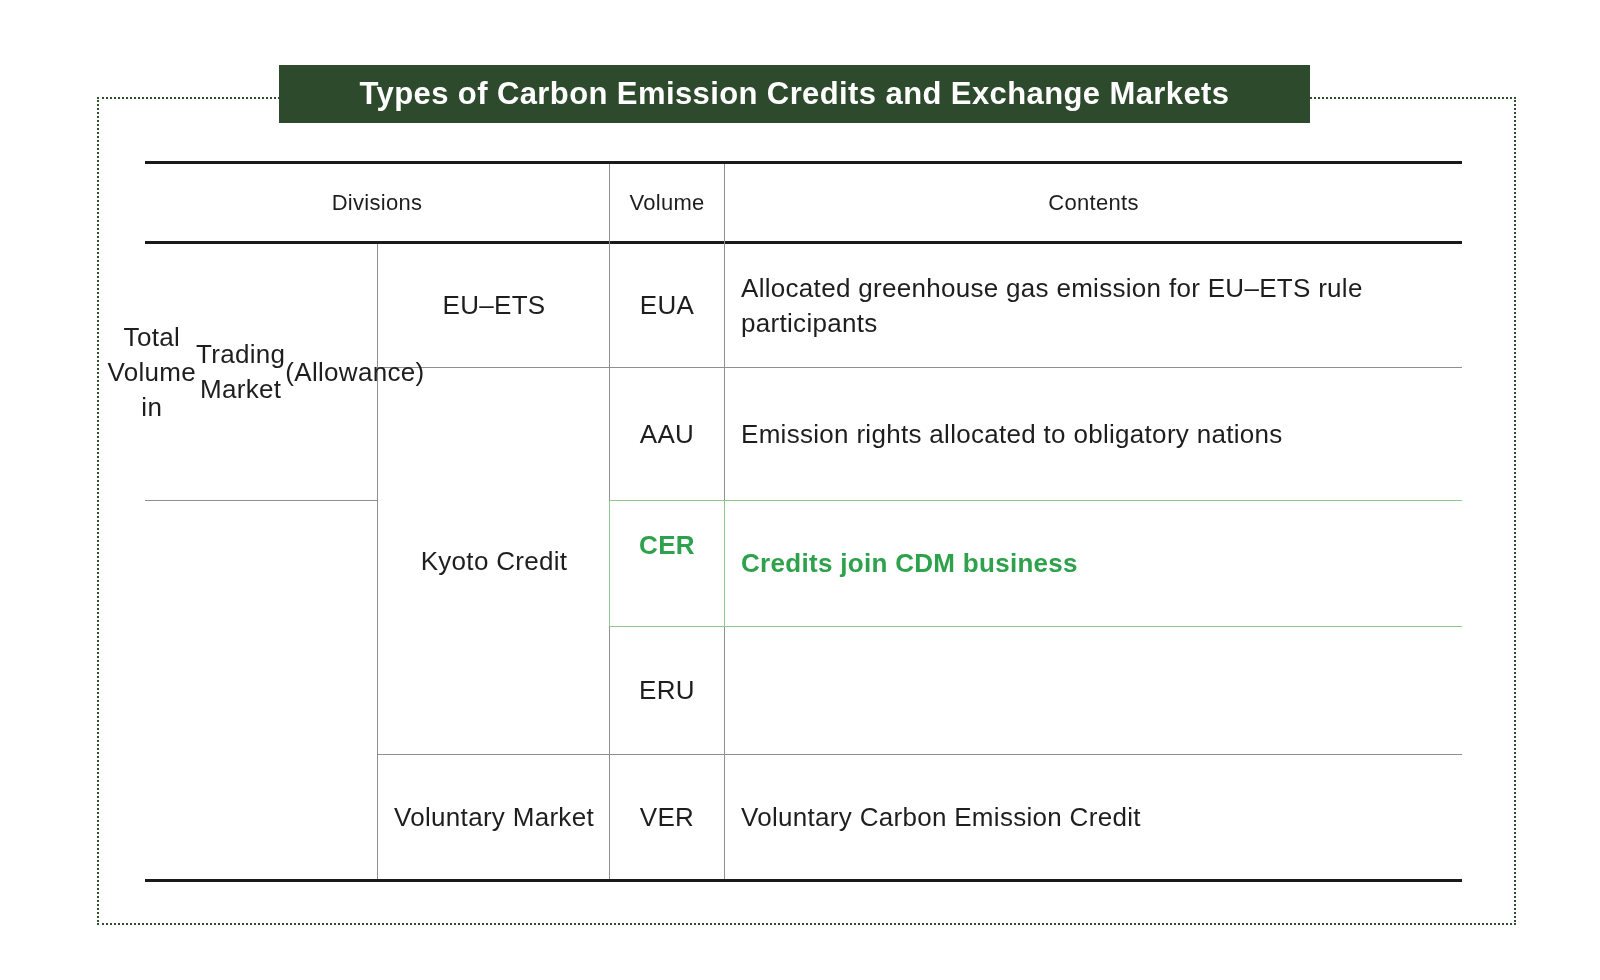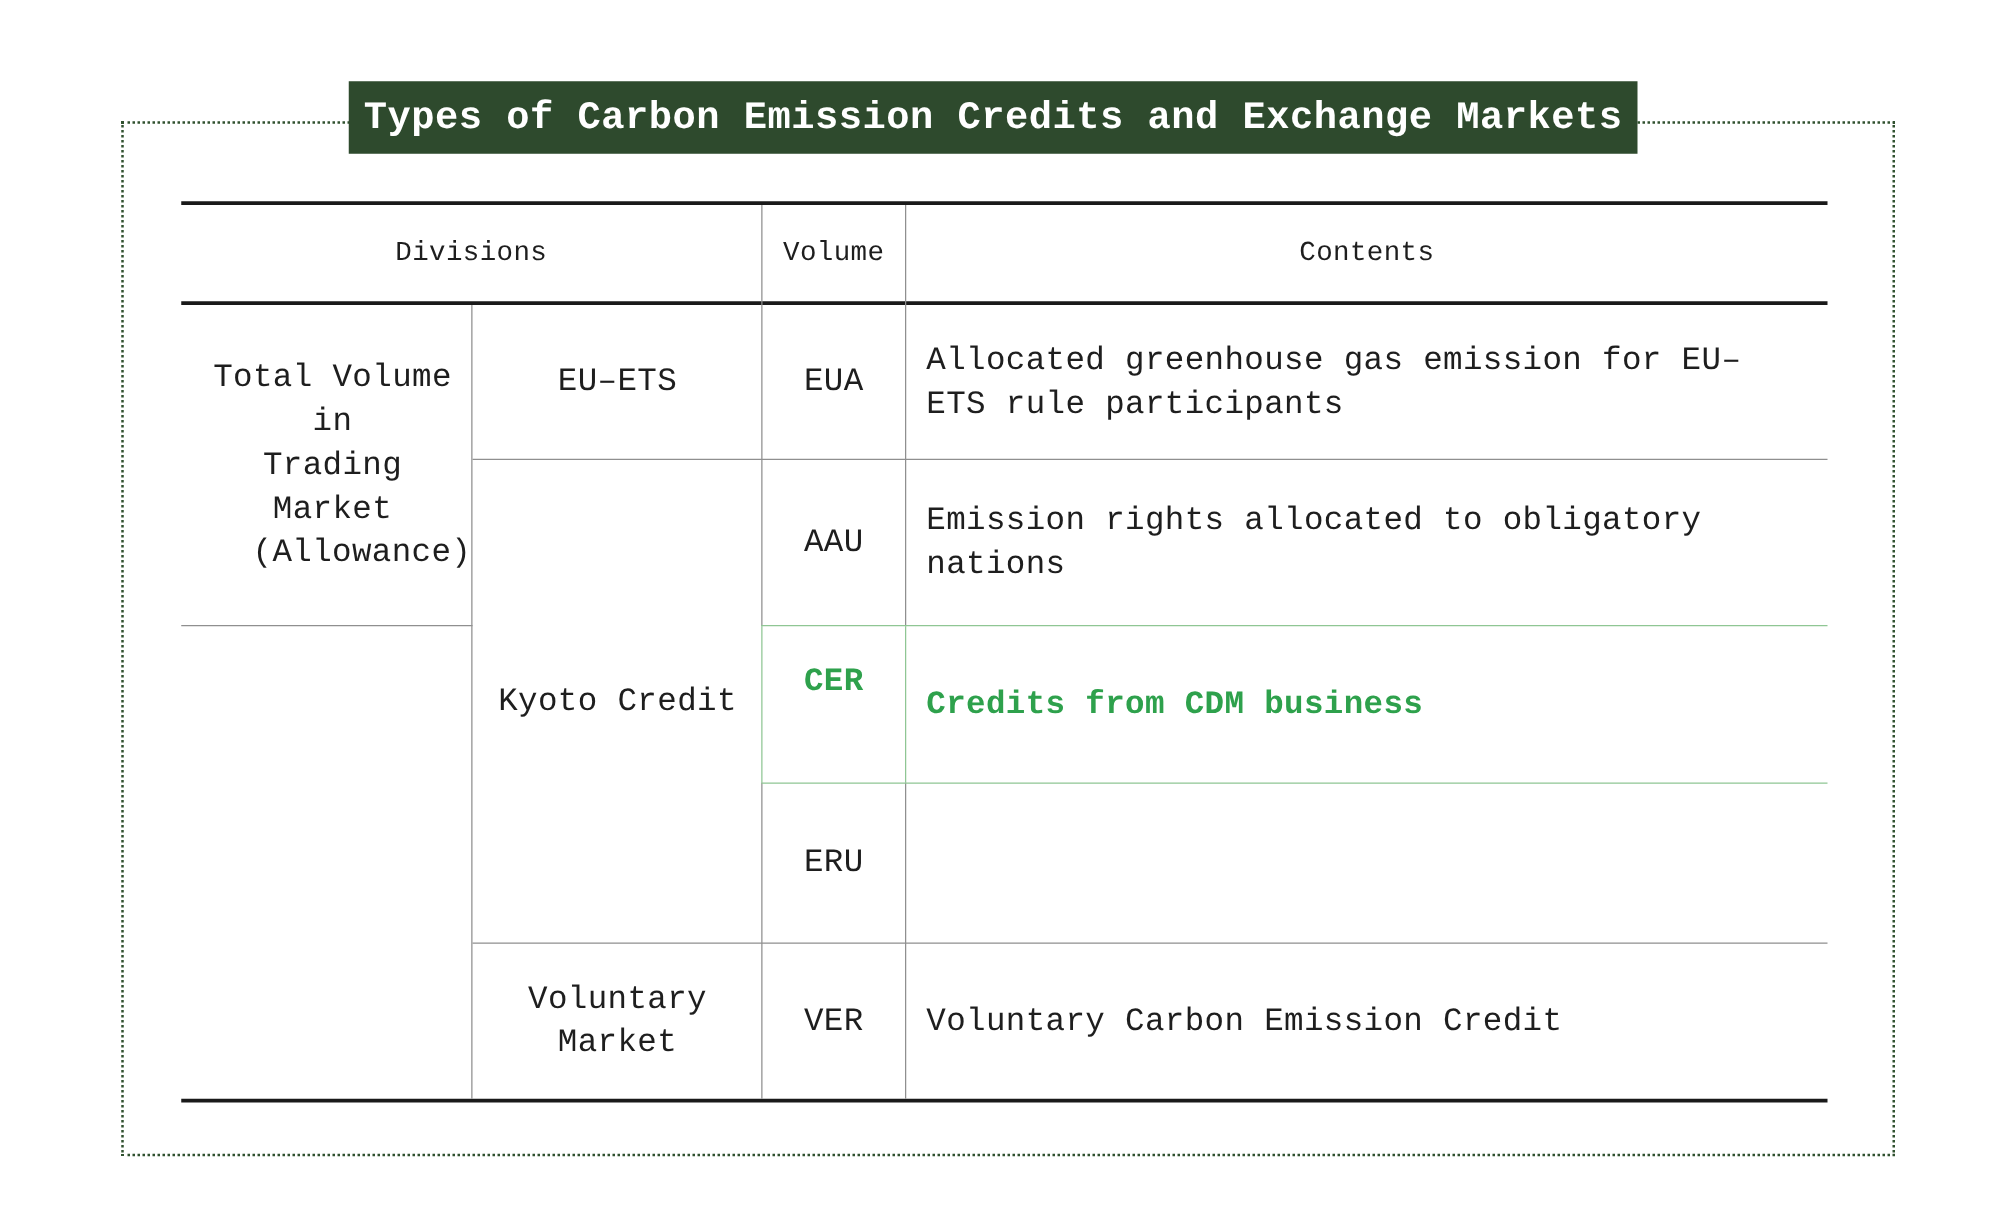--- a/index.html
+++ b/index.html
@@ -8,21 +8,21 @@
     --dotted-border:#30512f;
     --highlight-text:#2ea14c;
     --highlight-line:#8fc694;
     --grid-line:#8f8f8f;
     --heavy-rule:#1a1a1a;
     --body-text:#1e1e1e;
   }
   html,body{margin:0;padding:0;background:#ffffff;}
   .canvas{
     position:relative;width:1600px;height:980px;background:#ffffff;overflow:hidden;
-    font-family:Liberation Mono, monospace;color:var(--body-text);
+    font-family:Liberation Sans, sans-serif;color:var(--body-text);
   }
   .dotted-frame{
     position:absolute;left:97px;top:97px;width:1419px;height:828px;
     border:2px dotted var(--dotted-border);box-sizing:border-box;
   }
   .title-bar{
     position:absolute;left:279px;top:65px;width:1031px;height:58px;
     background:var(--title-bar-bg);display:flex;align-items:center;justify-content:center;z-index:3;
   }
   .title-bar span{
@@ -35,21 +35,21 @@
   .thick{height:3px;background:var(--heavy-rule);}
   .greenln{background:var(--highlight-line);}
   
   .cell{
     position:absolute;display:flex;align-items:center;justify-content:center;
     text-align:center;font-size:26px;letter-spacing:0.3px;line-height:35px;z-index:2;
   }
   .cell.hd{font-size:22px;}
   .cell.left{justify-content:flex-start;text-align:left;}
   .cell.green{color:var(--highlight-text);font-weight:700;}
-  .stack{display:flex;flex-direction:column;align-items:flex-end;margin-left:10px;}
+  .stack{display:flex;flex-direction:row;align-items:center;margin-left:10px;}
 </style>
 </head>
 <body>
 
 <div class="canvas">
 
   <div class="dotted-frame"></div>
 
   <div class="title-bar">
     <span>Types of Carbon Emission Credits and Exchange Markets</span>
@@ -90,16 +90,16 @@
   <div class="cell" style="left:379px;top:368px;width:230px;height:386px">Kyoto Credit</div>
 
   <div class="cell" style="left:610px;top:244px;width:114px;height:123px">EUA</div>
   <div class="cell" style="left:610px;top:368px;width:114px;height:132px">AAU</div>
   <div class="cell green" style="left:610px;top:483px;width:114px;height:125px">CER</div>
   <div class="cell" style="left:610px;top:627px;width:114px;height:127px">ERU</div>
   <div class="cell" style="left:610px;top:755px;width:114px;height:124px">VER</div>
 
   <div class="cell left" style="left:741px;top:244px;width:680px;height:123px">Allocated greenhouse gas emission for EU–ETS rule participants</div>
   <div class="cell left" style="left:741px;top:368px;width:680px;height:132px">Emission rights allocated to obligatory nations</div>
-  <div class="cell left green" style="left:741px;top:501px;width:680px;height:125px">Credits from CDM business</div>
+  <div class="cell left green" style="left:741px;top:501px;width:680px;height:125px">Credits join CDM business</div>
   <div class="cell left" style="left:741px;top:755px;width:680px;height:124px">Voluntary Carbon Emission Credit</div>
 
 </div>
 
 </body></html>

